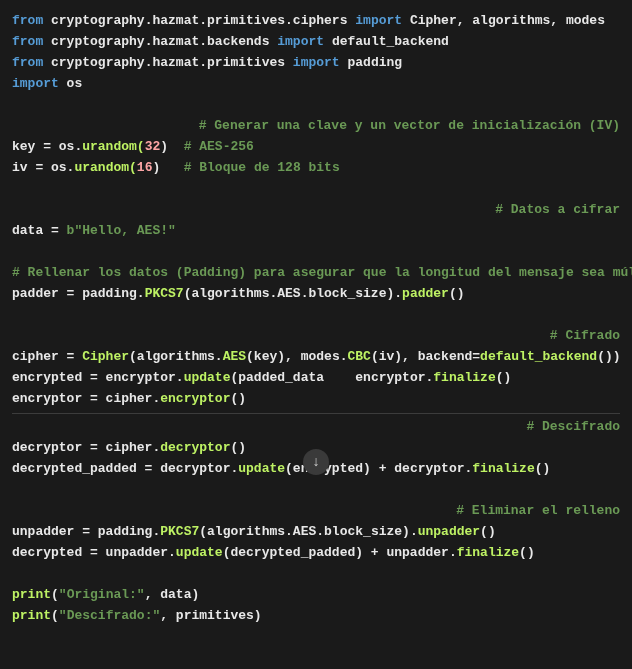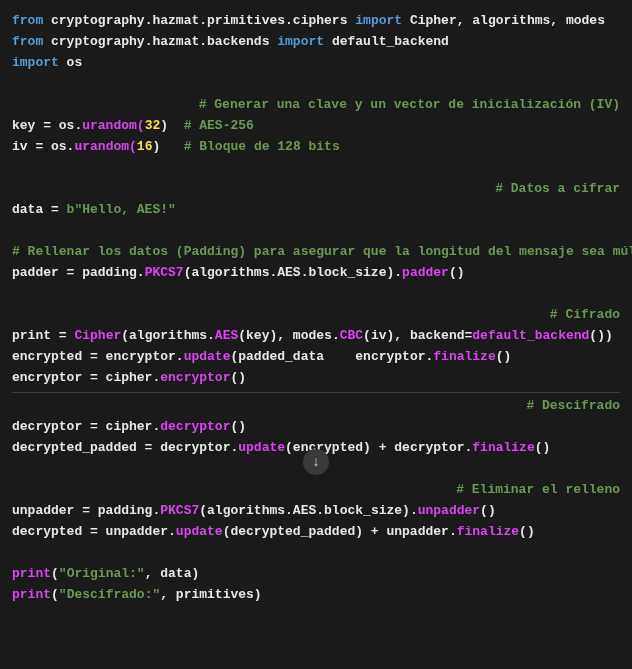--- a/index.html
+++ b/index.html
@@ -9,24 +9,24 @@
     font-family: Consolas, "Courier New", monospace;
     font-size: 13px;
     line-height: 21px;
     color: #d4d4d4;
     width: 632px;
     box-sizing: border-box;
     position: relative;
   }
   .line { white-space: pre; font-weight: bold; }
   .kw { color: #569cd6; margin-top: 8px; }
-  .fn { color: #d946ef; margin-top: 24px; }
+  .fn { color: #bef264; margin-top: 24px; }
   .cm { color: #6a9955; text-align: right; }
   .st { color: #6a9955; }
-  .nm { color: #fde047; }
+  .nm { color: #fca5a5; }
   .tx { color: #e8e8e8; }
   .divider {
     border-top: 1px solid #3c3c3c;
     margin: 4px 0 2px 0;
   }
   .arrow-badge {
     position: absolute;
     left: 50%;
     transform: translateX(-50%);
     top: 449px;
@@ -42,34 +42,35 @@
     z-index: 5;
   }
 </style>
 </head>
 <body>
 
 <div>
 
 <div class="line"><span class="kw">from</span><span class="tx"> cryptography.hazmat.primitives.ciphers </span><span class="kw">import</span><span class="tx"> Cipher, algorithms, modes</span></div>
 <div class="line"><span class="kw">from</span><span class="tx"> cryptography.hazmat.backends </span><span class="kw">import</span><span class="tx"> default_backend</span></div>
+<div class="line"><span class="kw">from</span><span class="tx"> cryptography.hazmat.primitives </span><span class="kw">import</span><span class="tx"> padding</span></div>
 <div class="line"><span class="kw">import</span><span class="tx"> os</span></div>
 <div class="line"> </div>
 <div class="line cm"># Generar una clave y un vector de inicialización (IV)</div>
 <div class="line"><span class="tx">key = os.</span><span class="fn">urandom(</span><span class="nm">32</span><span class="tx">)</span><span class="cm">  # AES-256</span></div>
 <div class="line"><span class="tx">iv = os.</span><span class="fn">urandom(</span><span class="nm">16</span><span class="tx">)</span><span class="cm">   # Bloque de 128 bits</span></div>
 <div class="line"> </div>
 <div class="line cm"># Datos a cifrar</div>
 <div class="line"><span class="tx">data = </span><span class="st">b"Hello, AES!"</span></div>
 <div class="line"> </div>
 <div class="line cm"># Rellenar los datos (Padding) para asegurar que la longitud del mensaje sea múltiplo del</div>
 <div class="line"><span class="tx">padder = padding.</span><span class="fn">PKCS7</span><span class="tx">(algorithms.AES.block_size).</span><span class="fn">padder</span><span class="tx">()</span></div>
 <div class="line"> </div>
 <div class="line cm"># Cifrado</div>
-<div class="line"><span class="tx">print = </span><span class="fn">Cipher</span><span class="tx">(algorithms.</span><span class="fn">AES</span><span class="tx">(key), modes.</span><span class="fn">CBC</span><span class="tx">(iv), backend=</span><span class="fn">default_backend</span><span class="tx">())</span></div>
+<div class="line"><span class="tx">cipher = </span><span class="fn">Cipher</span><span class="tx">(algorithms.</span><span class="fn">AES</span><span class="tx">(key), modes.</span><span class="fn">CBC</span><span class="tx">(iv), backend=</span><span class="fn">default_backend</span><span class="tx">())</span></div>
 <div class="line"><span class="tx">encrypted = encryptor.</span><span class="fn">update</span><span class="tx">(padded_data    encryptor.</span><span class="fn">finalize</span><span class="tx">()</span></div>
 <div class="line"><span class="tx">encryptor = cipher.</span><span class="fn">encryptor</span><span class="tx">()</span></div>
 
 <div class="divider"></div>
 
 <div class="line cm"># Descifrado</div>
 <div class="line"><span class="tx">decryptor = cipher.</span><span class="fn">decryptor</span><span class="tx">()</span></div>
 <div class="line"><span class="tx">decrypted_padded = decryptor.</span><span class="fn">update</span><span class="tx">(encrypted) + decryptor.</span><span class="fn">finalize</span><span class="tx">()</span></div>
 <div class="line"> </div>
 <div class="line cm"># Eliminar el relleno</div>

